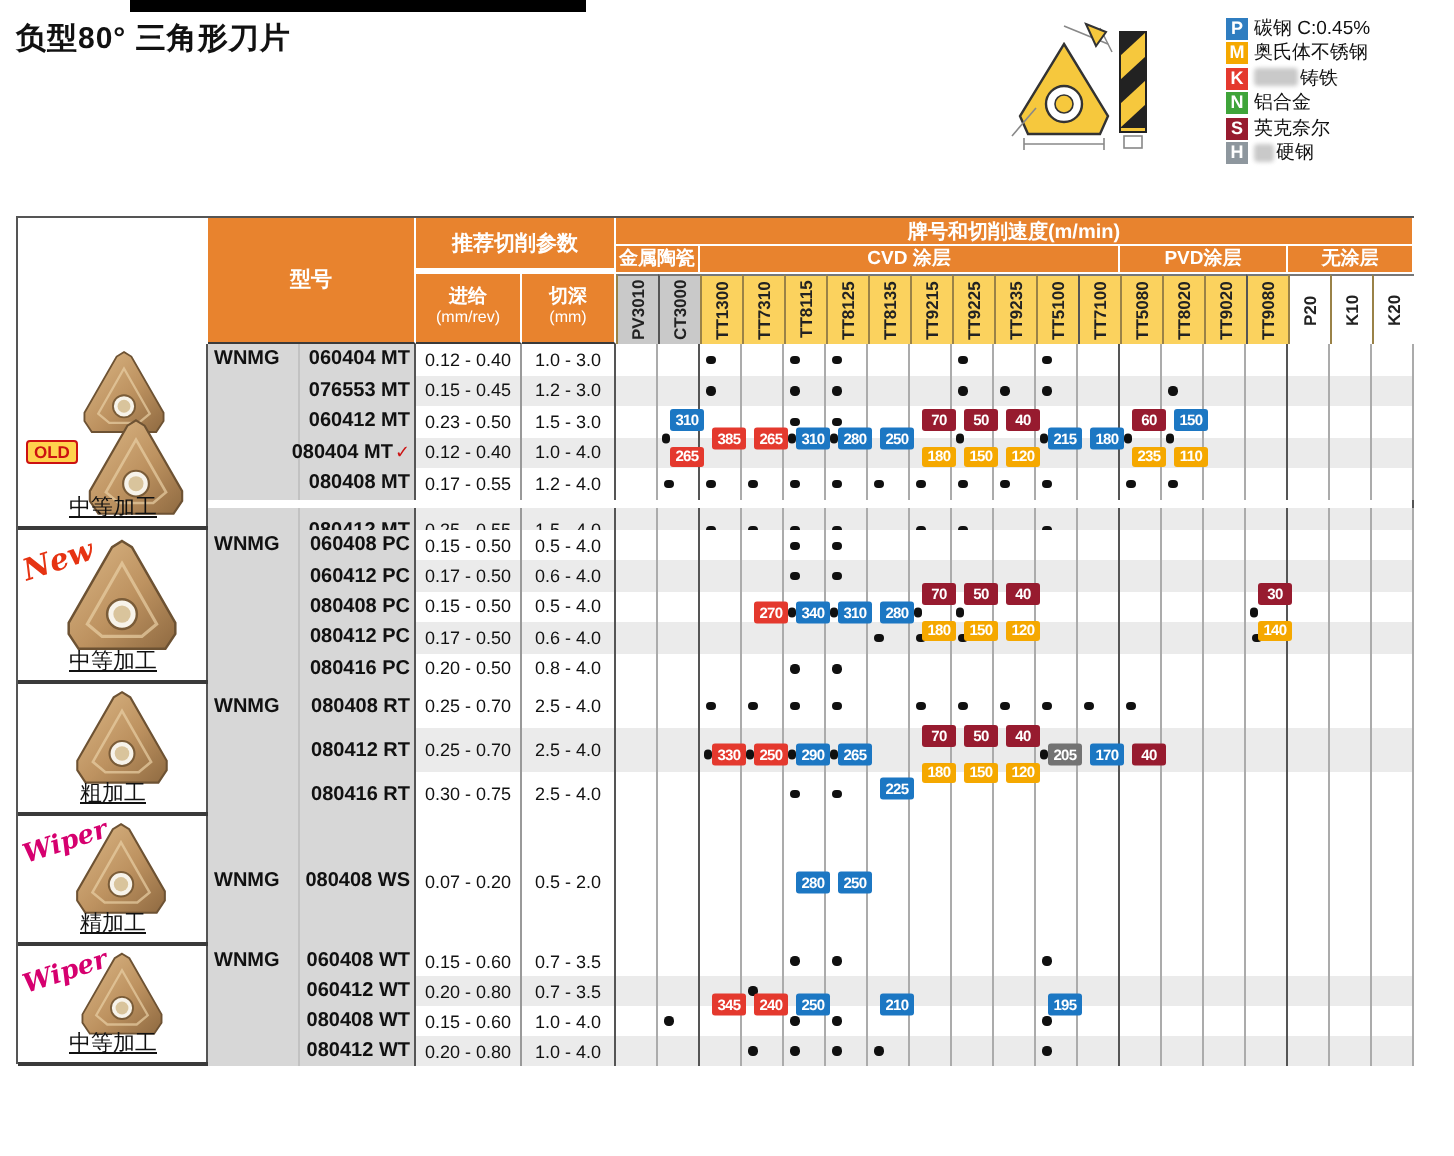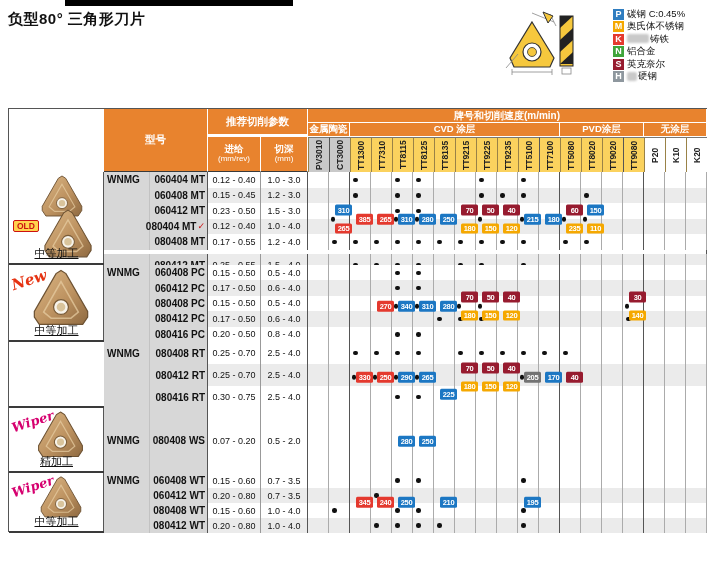--- a/index.html
+++ b/index.html
@@ -200,21 +200,21 @@
                 <div class="gc"></div>
                 <div class="gc"></div>
                 <div class="gc bnd"></div>
                 <div class="gc"></div>
                 <div class="gc"></div>
                 <div class="gc"></div>
               </div>
     </div>
             <div class="row" style="top:15.5px;height:15.5px">
       <div class="c c-prefix"></div>
-      <div class="c c-model">060408 MT</div>
+      <div class="c c-model">076553 MT</div>
       <div class="c c-feed" style="background:#ebebeb">0.15 - 0.45</div>
       <div class="c c-doc" style="background:#ebebeb">1.2 - 3.0</div>
       <div class="c gstrip" style="background:#ebebeb">
                 <div class="gc"></div>
                 <div class="gc bnd"></div>
                 <div class="gc">
                   <span class="dot"></span>
                 </div>
                 <div class="gc"></div>
                 <div class="gc">
@@ -647,20 +647,26 @@
               </div>
               <span class="cdot" style="left:316.5px;top:41px"></span>
               <div class="stack" style="left:321px;top:41px">
                 <span class="vbox" style="background:#971b2f">30</span>
                 <span class="vbox" style="background:#f5a800">140</span>
               </div>
             </div>
           </div>
   </div>
         <div class="grp" style="top:170px;height:66px">
+    <div class="ins-cell">
+            <svg style="position:absolute;left:25.5px;top:2px" width="52" height="49.4" viewBox="0 0 100 95">
+              <use href="#trigon"></use>
+            </svg>
+            <span class="prc-label">粗加工</span>
+          </div>
           <div style="position:relative;width:100%;height:100%">
             <div class="row" style="top:0px;height:22px">
       <div class="c c-prefix">WNMG</div>
       <div class="c c-model">080408 RT</div>
       <div class="c c-feed" style="background:#ffffff">0.25 - 0.70</div>
       <div class="c c-doc" style="background:#ffffff">2.5 - 4.0</div>
       <div class="c gstrip" style="background:#ffffff">
                 <div class="gc"></div>
                 <div class="gc bnd"></div>
                 <div class="gc">

